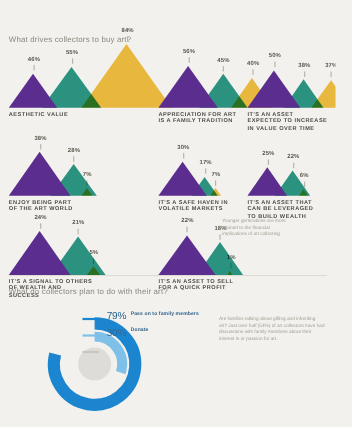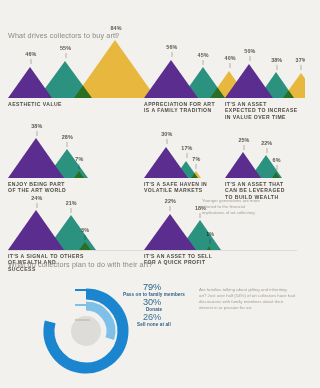--- a/index.html
+++ b/index.html
@@ -95,21 +95,21 @@
     font-size:9.2px;font-weight:400;color:#3b6f99;
     letter-spacing:-.2px;
   }
   .leg-pct.p1{color:#1f5f8b;}
   .leg-pct.p2{color:#2e6a94;}
   .leg-pct.p3{color:#3b6f99;}
   .leg-lbl{
     font-size:4.6px;font-weight:700;color:#2f628b;
     letter-spacing:.1px;margin-left:4px;
   }
-  .leg-inline{display:flex;align-items:center;flex-direction:column;}
+  .leg-inline{display:flex;align-items:flex-start;}
 
   .para{
     position:absolute;left:199px;top:287px;width:96px;
     font-size:4.3px;line-height:6.1px;color:#a39d94;
   }
 </style>
 </head>
 <body>
 
 <div class="panel">
@@ -265,22 +265,18 @@
       </div>
       <div class="leg-row">
         <span class="leg-dash c2"></span>
         <div class="leg-inline">
           <span class="leg-pct p2">30%</span>
           <span class="leg-lbl">Donate</span>
         </div>
       </div>
       <div class="leg-row">
         <span class="leg-dash c3"></span>
-        <div class="leg-inline">
-          <span class="leg-pct p3">26%</span>
-          <span class="leg-lbl">Sell none at all</span>
-        </div>
       </div>
     </div>
 
   <div class="para">Are families talking about gifting and inheriting art? Just over half (54%) of art collectors have had discussions with family members about their interest in or passion for art.</div>
 
 </div>
 
 </body></html>

